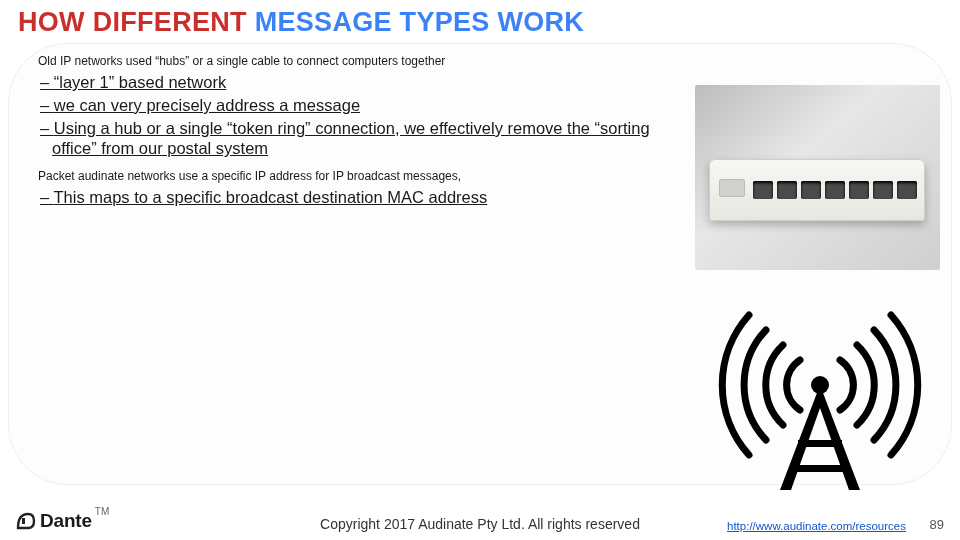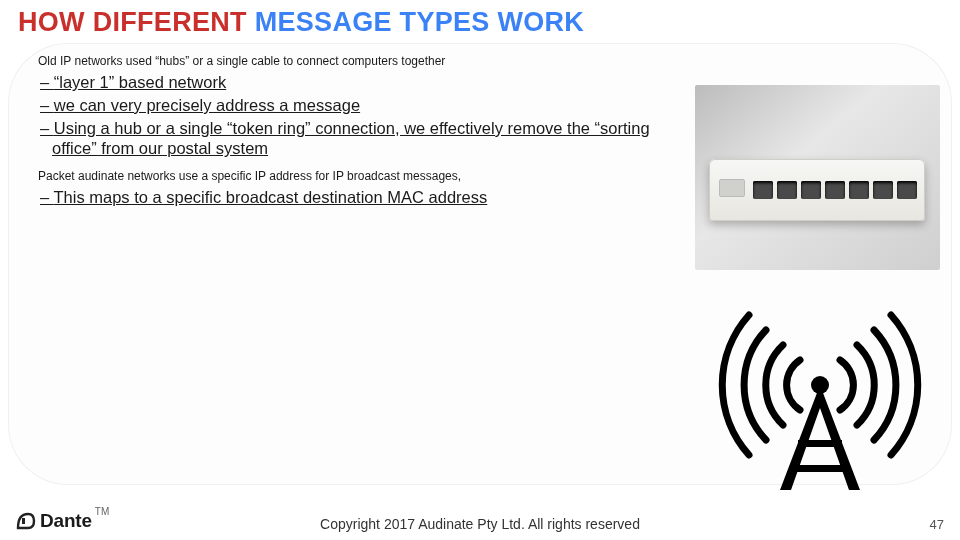--- a/index.html
+++ b/index.html
@@ -244,14 +244,15 @@
     <span class="logo-mark">
       <svg viewBox="0 0 20 18">
         <path d="M2 16 Q2 2 12 2 Q18 2 18 9 Q18 16 12 16 Z" fill="none" stroke="#222" stroke-width="2.4"></path>
         <rect x="6" y="6" width="3" height="6" fill="#222"></rect>
       </svg>
     </span>
     <span class="logo-text">Dante</span>
     <span class="logo-tm">TM</span>
   </div>
   <div class="copyright">Copyright 2017 Audinate Pty Ltd. All rights reserved</div>
-  <div class="pagenum">47</div>
+  <a class="link">http://www.audinate.com/resources</a>
+  <div class="pagenum">89</div>
 </div>
 
 </body></html>

